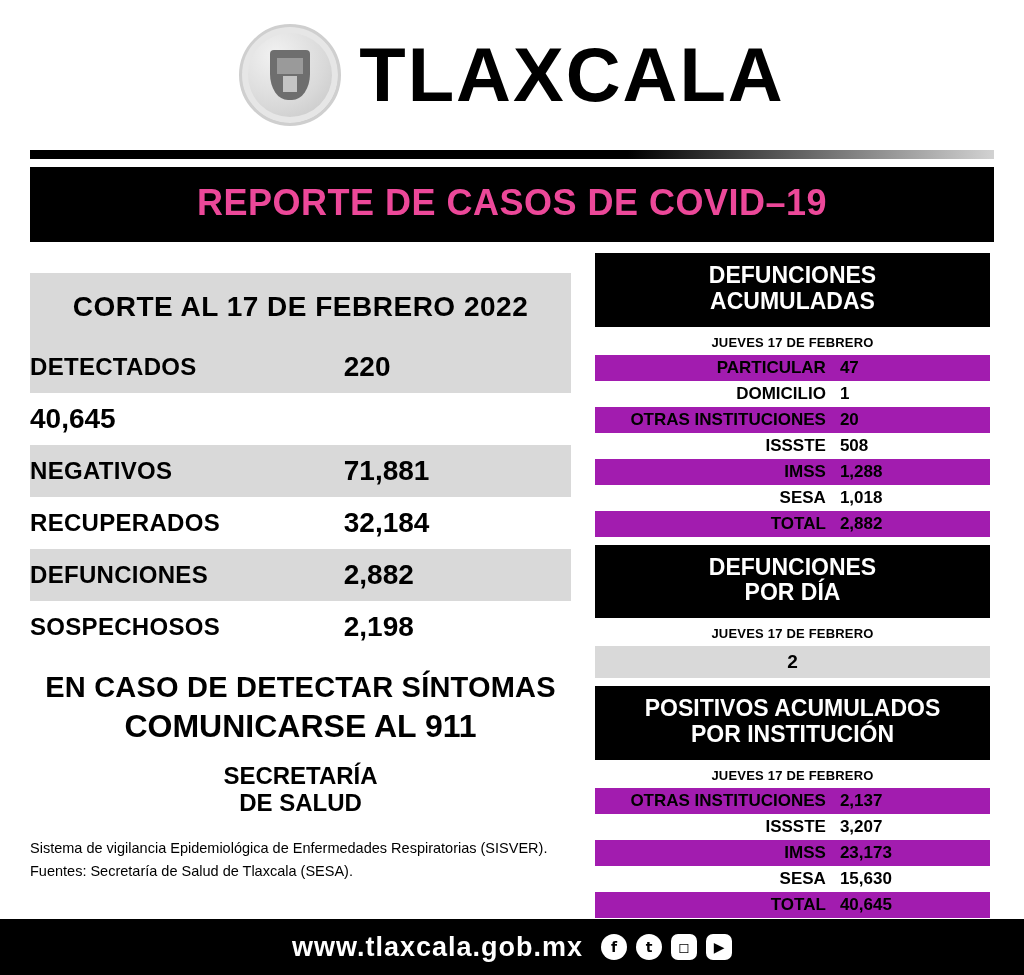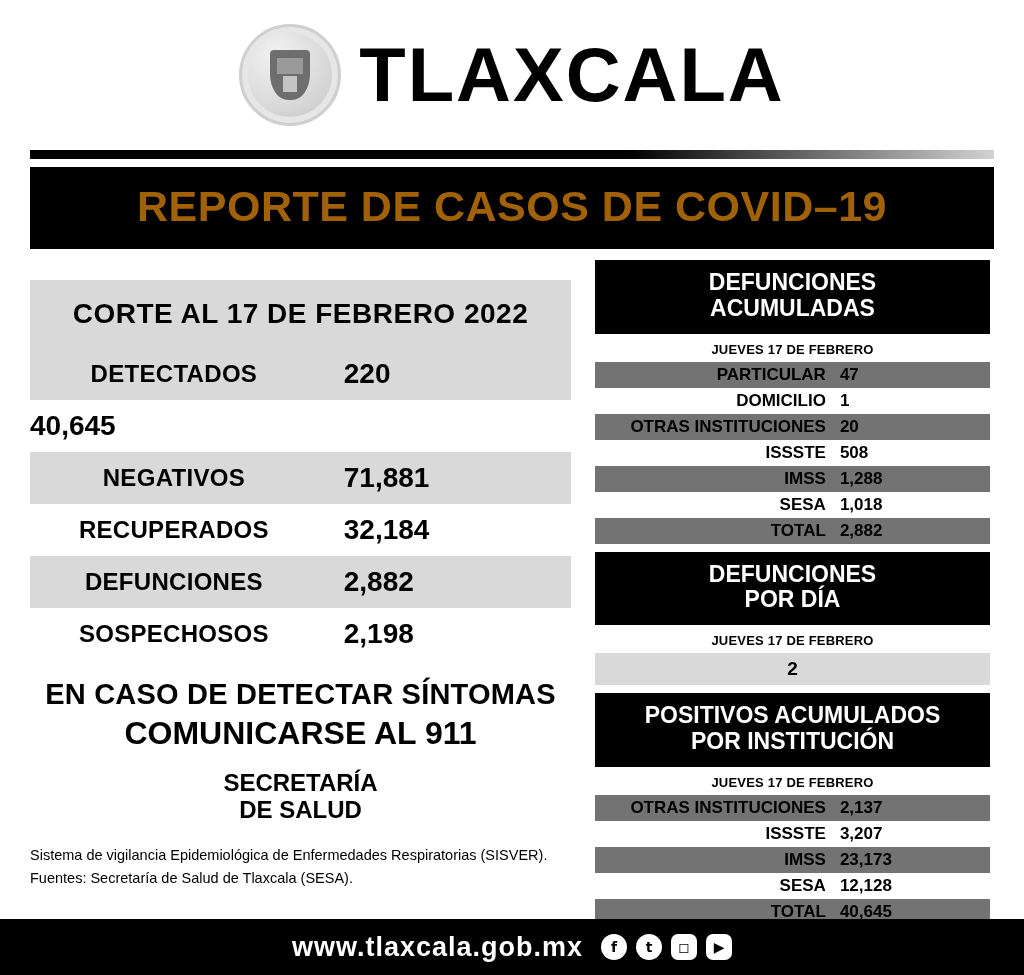--- a/index.html
+++ b/index.html
@@ -72,24 +72,24 @@
   .divider {
     margin: 0 30px 8px 30px;
     height: 9px;
     background: linear-gradient(to right, #000 0%, #000 62%, #d2d2d2 100%);
   }
 
   
   .title-banner {
     margin: 8px 30px;
     background: #000;
-    color: #a16207;
+    color: #ec4899;
     text-align: center;
     padding: 15px 0 18px 0;
-    font-size: 43px;
+    font-size: 36px;
     font-weight: bold;
     letter-spacing: 0.5px;
   }
 
   
   .columns {
     display: flex;
     margin: 11px 30px 0 30px;
     gap: 24px;
   }
@@ -106,21 +106,21 @@
     letter-spacing: 0.5px;
   }
   .stat-row {
     display: flex;
     align-items: center;
     padding: 10px 0;
   }
   .stat-row.shaded { background: #d9d9d9; }
   .stat-label {
     width: 58%;
-    text-align: center;
+    text-align: left;
     padding-right: 26px;
     font-size: 24px;
     font-weight: bold;
     box-sizing: border-box;
     letter-spacing: 0.3px;
   }
   .stat-value {
     font-size: 28px;
     font-weight: bold;
   }
@@ -168,21 +168,21 @@
     padding: 8px 0 5px 0;
     letter-spacing: 0.2px;
   }
   .r-row {
     display: flex;
     align-items: center;
     padding: 3px 0;
     font-size: 17px;
     font-weight: bold;
   }
-  .r-row.shaded { background: #737373; }
+  .r-row.shaded { background: #a21caf; }
   .r-label {
     width: 62%;
     text-align: right;
     padding-right: 14px;
     box-sizing: border-box;
   }
   .r-value { font-size: 17px; }
   .single-value {
     text-align: center;
     font-size: 19px;
@@ -351,21 +351,21 @@
     <div class="r-row">
       <div class="r-label">ISSSTE</div>
       <div class="r-value">3,207</div>
     </div>
     <div class="r-row shaded">
       <div class="r-label">IMSS</div>
       <div class="r-value">23,173</div>
     </div>
     <div class="r-row">
       <div class="r-label">SESA</div>
-      <div class="r-value">12,128</div>
+      <div class="r-value">15,630</div>
     </div>
     <div class="r-row shaded">
       <div class="r-label">TOTAL</div>
       <div class="r-value">40,645</div>
     </div>
   </div>
 </div>
 
 <div class="footer">
   <div class="site">www.tlaxcala.gob.mx</div>

